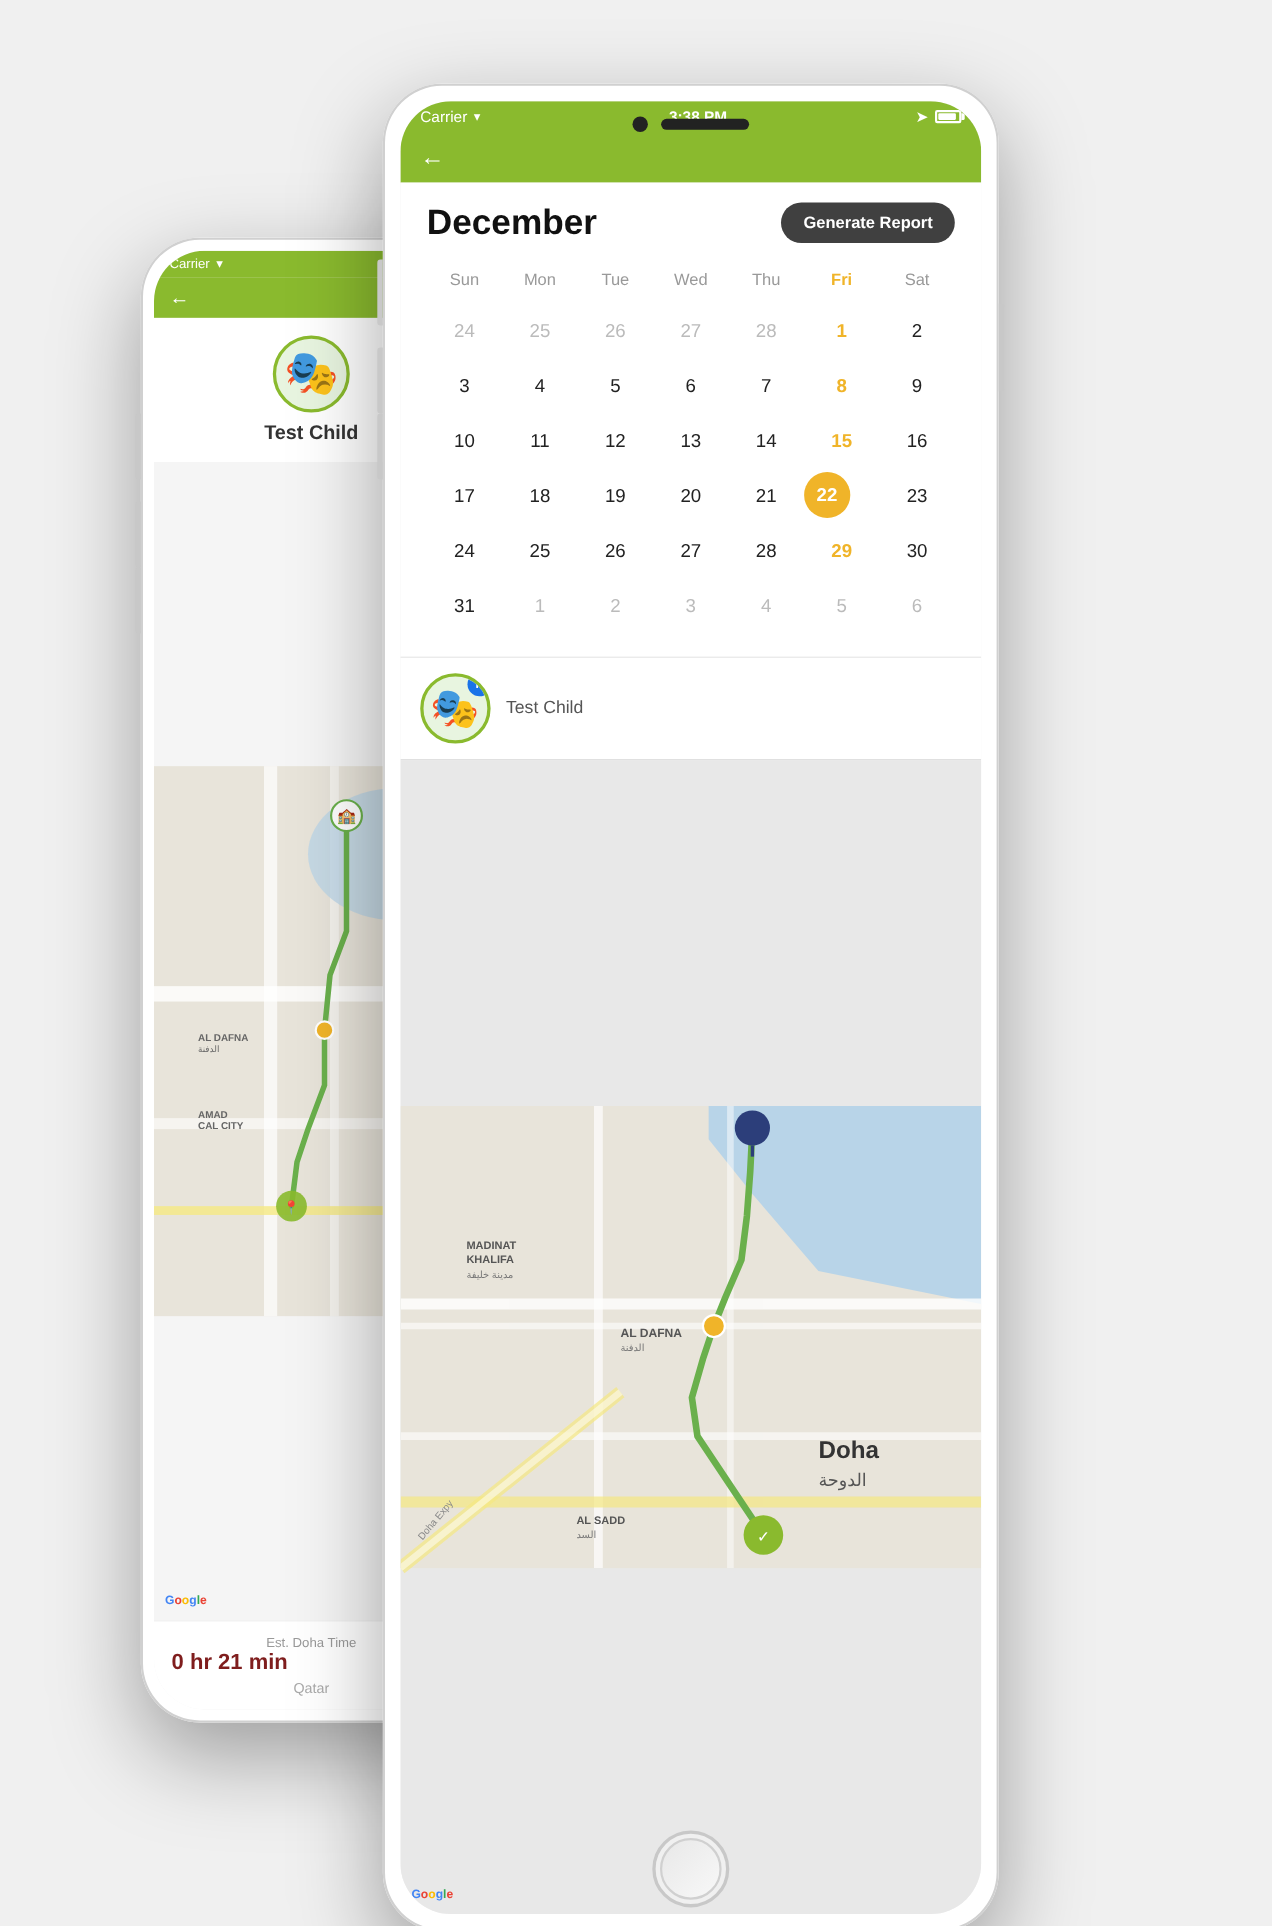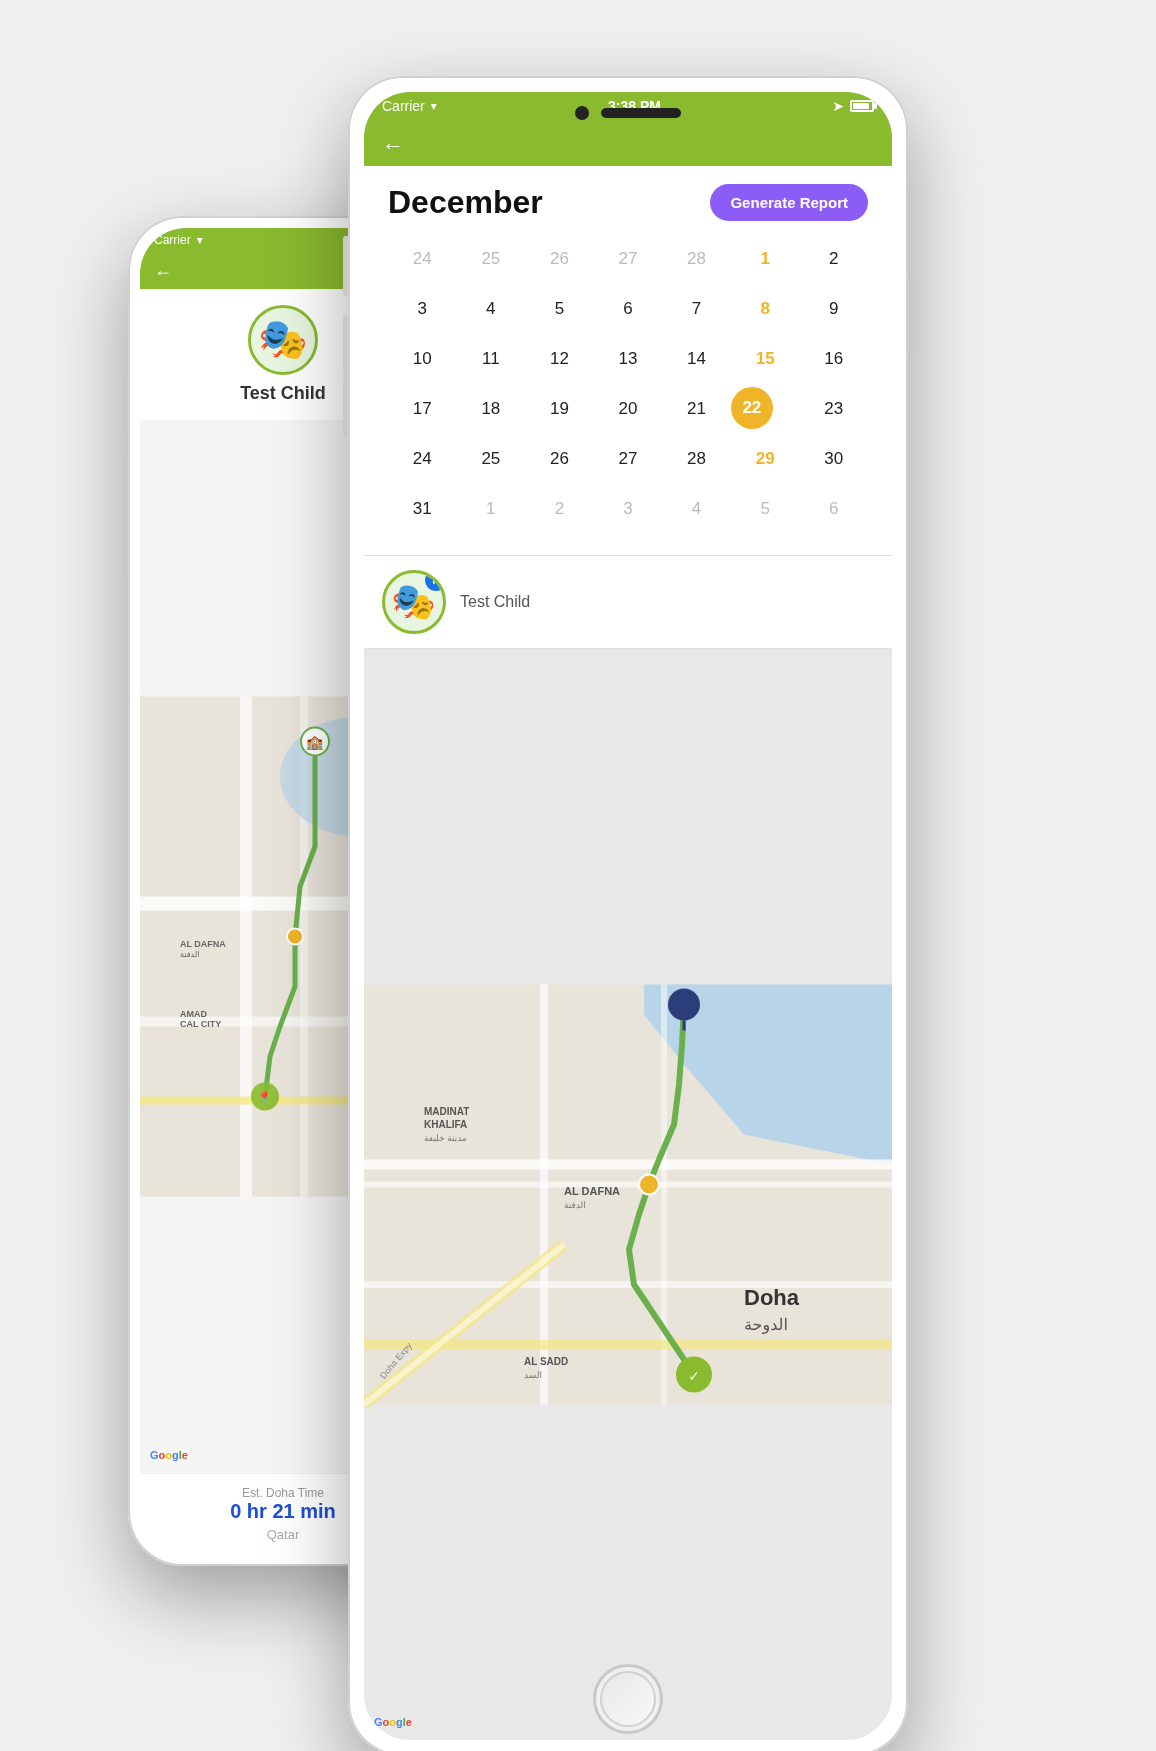--- a/index.html
+++ b/index.html
@@ -234,21 +234,21 @@
       margin-bottom: 16px;
     }
 
     .calendar-month {
       font-size: 32px;
       font-weight: 800;
       color: #111;
     }
 
     .generate-btn {
-      background: #8b5cf6;
+      background: #404040;
       color: #fff;
       border: none;
       border-radius: 25px;
       padding: 10px 20px;
       font-size: 15px;
       font-weight: 700;
       cursor: pointer;
     }
 
     .calendar-grid {
@@ -427,22 +427,21 @@
 
     .back-est-label {
       font-size: 12px;
       color: #999;
       text-align: center;
     }
 
     .back-est-time {
       font-size: 20px;
       font-weight: 700;
-      color: #1d4ed8;
-      text-align: center;
+      color: #7f1d1d;
     }
 
     .back-location {
       font-size: 13px;
       color: #aaa;
       text-align: center;
       margin-top: 4px;
     }
 
     
@@ -576,20 +575,29 @@
         </div>
 
         <div class="calendar-section">
           <div class="calendar-month-row">
             <div class="calendar-month">December</div>
             <button class="generate-btn">Generate Report</button>
           </div>
 
           <div class="calendar-grid">
 
+            <div class="cal-row">
+              <div class="cal-cell header">Sun</div>
+              <div class="cal-cell header">Mon</div>
+              <div class="cal-cell header">Tue</div>
+              <div class="cal-cell header">Wed</div>
+              <div class="cal-cell header">Thu</div>
+              <div class="cal-cell header friday-header">Fri</div>
+              <div class="cal-cell header">Sat</div>
+            </div>
 
             <div class="cal-row">
               <div class="cal-cell other-month">24</div>
               <div class="cal-cell other-month">25</div>
               <div class="cal-cell other-month">26</div>
               <div class="cal-cell other-month">27</div>
               <div class="cal-cell other-month">28</div>
               <div class="cal-cell friday-col">1</div>
               <div class="cal-cell">2</div>
             </div>

